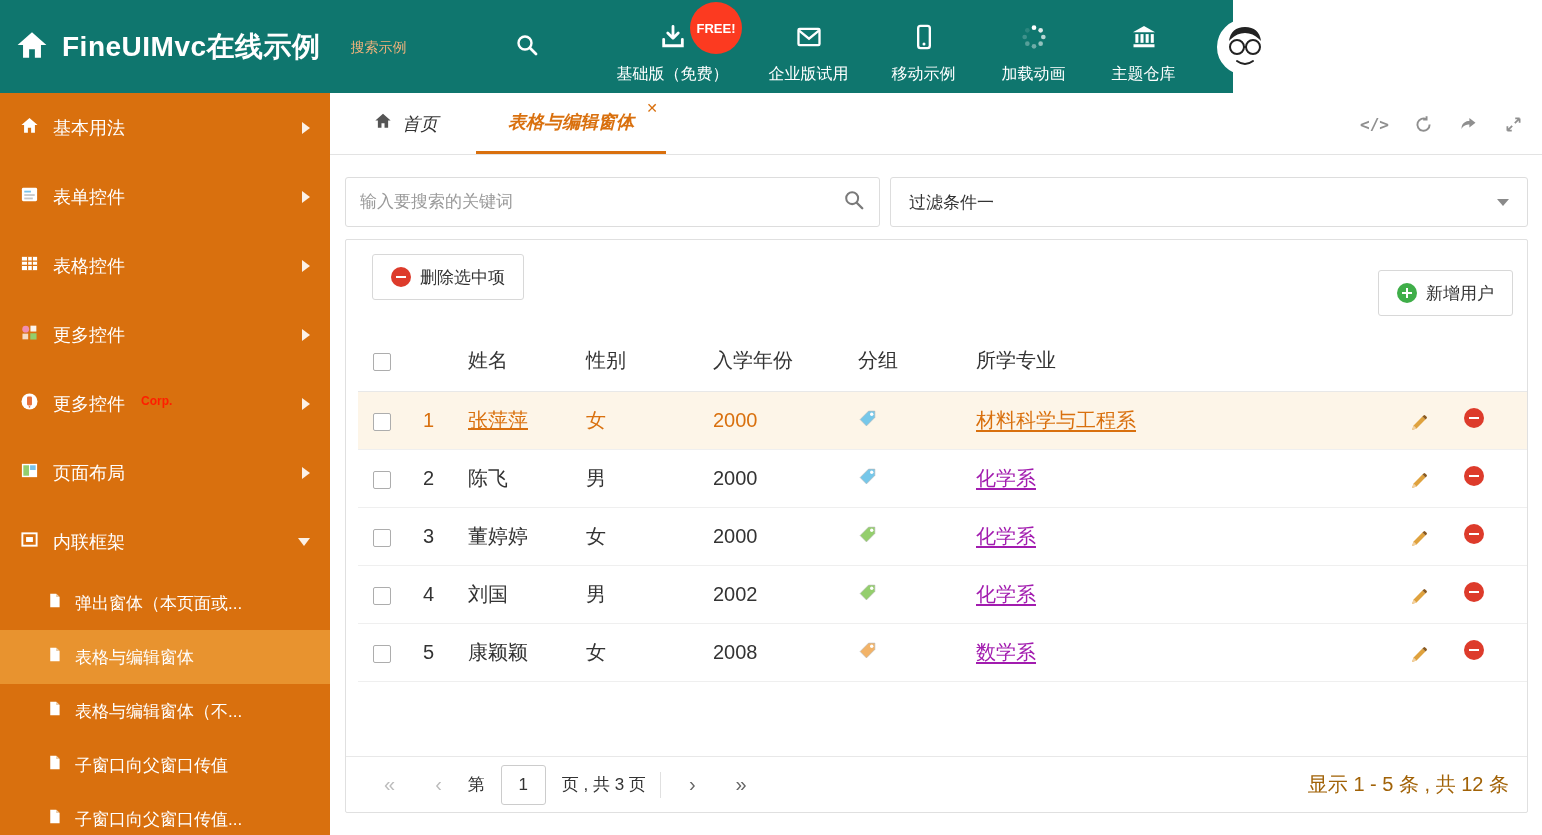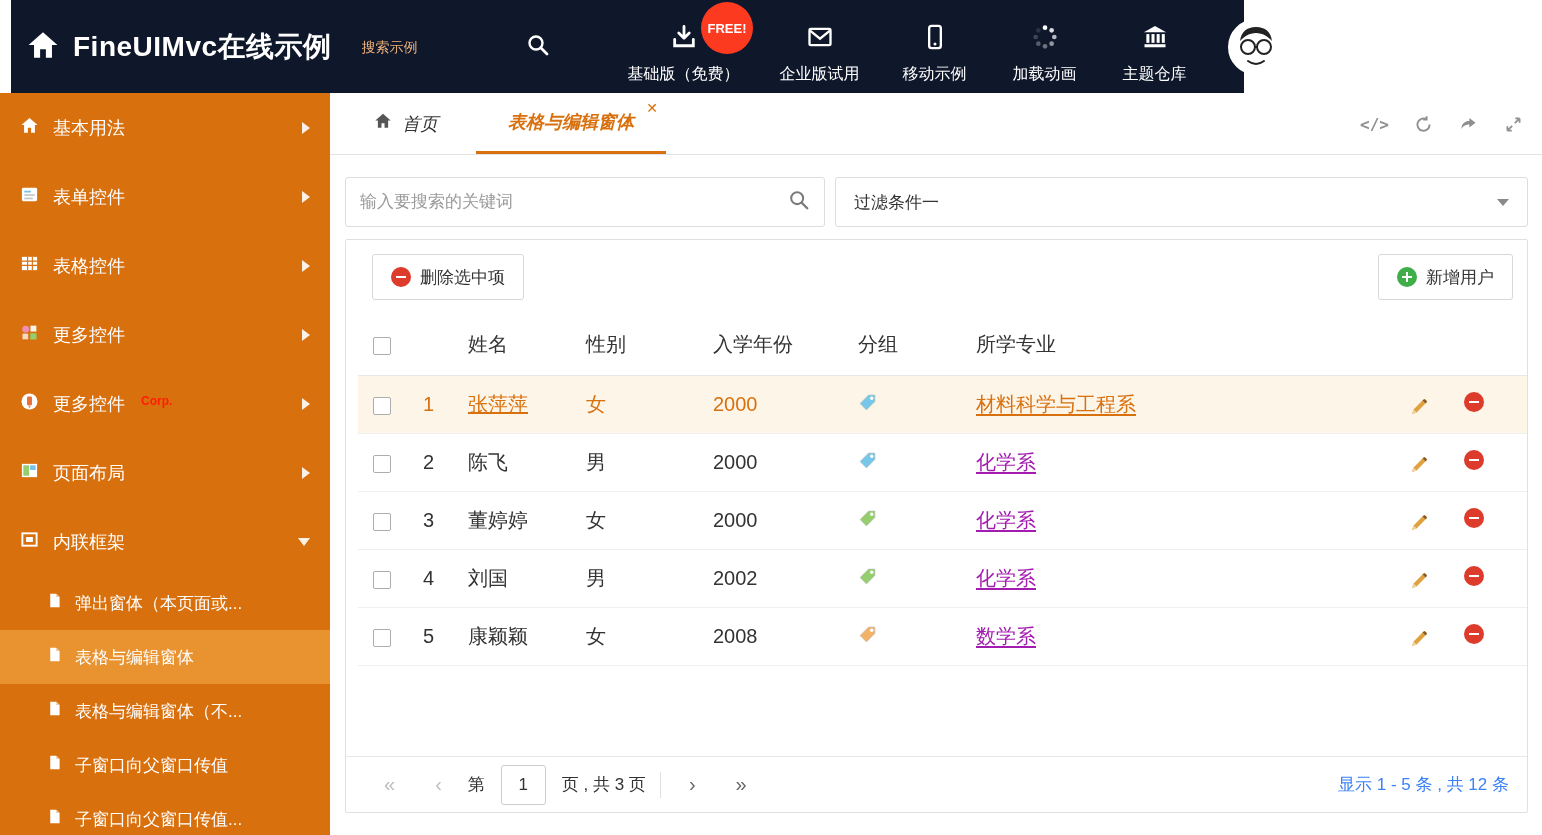--- a/index.html
+++ b/index.html
@@ -1,21 +1,21 @@
 <!DOCTYPE html>
 <html><head>
 <meta charset="utf-8">
 <style>
   * { box-sizing: border-box; margin: 0; padding: 0; }
   html,body { width:1542px; height:835px; overflow:hidden; background:#fff;
     font-family:"Liberation Sans","DejaVu Sans",sans-serif; }
 
   
   .topbar { position:absolute; top:0; left:0; width:1233px; height:93px;
-    background:#0f172a; display:flex; align-items:center; color:#fff; z-index:5;margin-left:11px; }
+    background:#0f766e; display:flex; align-items:center; color:#fff; z-index:5; }
   .logo-wrap { display:flex; align-items:center; gap:14px; padding-left:16px; }
   .logo-title { font-size:28px; font-weight:bold; letter-spacing:0.5px; white-space:nowrap; }
   .hdr-search { display:flex; align-items:center; margin-left:30px; gap:14px; }
   .hdr-search input { background:transparent; border:none; outline:none; color:#ffe9d2;
     font-size:14px; width:150px; font-family:inherit; }
   .hdr-search input::placeholder { color:#eeb27c; }
   .free-badge { position:absolute; left:690px; top:2px; width:52px; height:52px;
     border-radius:50%; background:#fc3a20; color:#fff; font-size:13px; font-weight:bold;
     display:flex; align-items:center; justify-content:center; z-index:6; }
   .hdr-nav { display:flex; gap:40px; margin-left:78px; margin-top:14px; }
@@ -53,34 +53,34 @@
     cursor:pointer; position:relative;font-style:italic; }
   .tab.active { color:#d9700e; border-bottom:3px solid #d9700e; margin-left:12px; padding:0 32px; }
   .tab-close { position:absolute; top:8px; right:8px; font-size:14px; color:#d9700e; line-height:1; cursor:pointer; }
   .tab-tools { position:absolute; right:18px; top:0; height:62px; display:flex; align-items:center;
     gap:24px; color:#8f8f8f; }
   .tool-ic { cursor:pointer; display:flex; align-items:center; }
   .code-glyph { font-family:"DejaVu Sans Mono",monospace; font-size:16px; font-weight:bold; color:#8f8f8f; }
 
   .content { padding:22px 14px 0 15px; position:relative; height:680px; }
   .filter-row { display:flex; gap:10px; height:50px; }
-  .search-box { width:480px; border:1px solid #ddd; border-radius:3px; display:flex;
+  .search-box { width:535px; border:1px solid #ddd; border-radius:3px; display:flex;
     align-items:center; padding:0 14px; background:#fff; }
   .search-box input { flex:1; border:none; outline:none; font-size:17px; color:#333; font-family:inherit; }
   .search-box input::placeholder { color:#9a9a9a; }
   .dropdown { flex:1; border:1px solid #ddd; border-radius:3px; display:flex; align-items:center;
     padding:0 18px; font-size:17px; color:#333; cursor:pointer; background:#fff; }
   .dropdown .caret { margin-left:auto; width:0; height:0; border-left:6px solid transparent;
     border-right:6px solid transparent; border-top:7px solid #8a8a8a; }
 
   .panel { margin-top:12px; border:1px solid #e0e0e0; border-radius:2px; height:574px; position:relative; background:#fff;padding-left:12px; }
   .toolbar { display:flex; padding:14px; }
   .btn { display:flex; align-items:center; gap:9px; border:1px solid #d8d8d8; border-radius:3px;
     background:#fff; height:46px; padding:0 18px; font-size:17px; color:#333; cursor:pointer; }
-  .btn-add { margin-left:auto; }
+  .btn-add { margin-left:auto;margin-top:16px; }
   .circ { width:20px; height:20px; border-radius:50%; position:relative; flex:none; display:inline-block; }
   .circ.red { background:#dd3b2b; }
   .circ.green { background:#3fae49; }
   .circ::before { content:""; position:absolute; left:5px; top:9px; width:10px; height:2.4px; background:#fff; }
   .circ.green::after { content:""; position:absolute; left:8.8px; top:5.2px; width:2.4px; height:10px; background:#fff; }
 
   table.grid { width:100%; border-collapse:collapse; font-size:20px; color:#333; table-layout:fixed; }
   .grid th { text-align:left; font-weight:normal; color:#333; padding:17px 0; border-bottom:1px solid #e8e8e8; }
   .grid td { padding:15px 0; border-bottom:1px solid #efefef; }
   .col-cb { width:65px; } .col-num { width:45px; } .col-name { width:118px; }
@@ -99,21 +99,21 @@
   .tag-ic { display:inline-flex; }
 
   .pager { position:absolute; left:0; right:0; bottom:0; height:56px; border-top:1px solid #e8e8e8;
     display:flex; align-items:center; padding:0 18px; font-size:17px; color:#333; gap:0; }
   .pg-arrow { font-size:20px; padding:0 20px; cursor:pointer; color:#666; }
   .pg-arrow.disabled { color:#bcbcbc; }
   .pg-label { margin:0 6px; }
   .page-input { width:45px; height:40px; border:1px solid #ccc; border-radius:3px; text-align:center;
     font-size:17px; color:#333; margin:0 10px; font-family:inherit; outline:none; }
   .pg-div { width:1px; height:26px; background:#e0e0e0; margin:0 8px; }
-  .pg-summary { margin-left:auto; font-size:17px; color:#3b82f6; }
+  .pg-summary { margin-left:auto; font-size:20px; color:#a16207; }
 </style>
 </head>
 <body>
 
 <header class="topbar">
   <div class="logo-wrap">
     <span>
       <svg width="32" height="32" viewBox="0 0 20 20">
           <path d="M10 2 L19 10 H15.6 V18 H11.8 V12.6 H8.2 V18 H4.4 V10 H1 Z" fill="#fff"></path>
         </svg>

